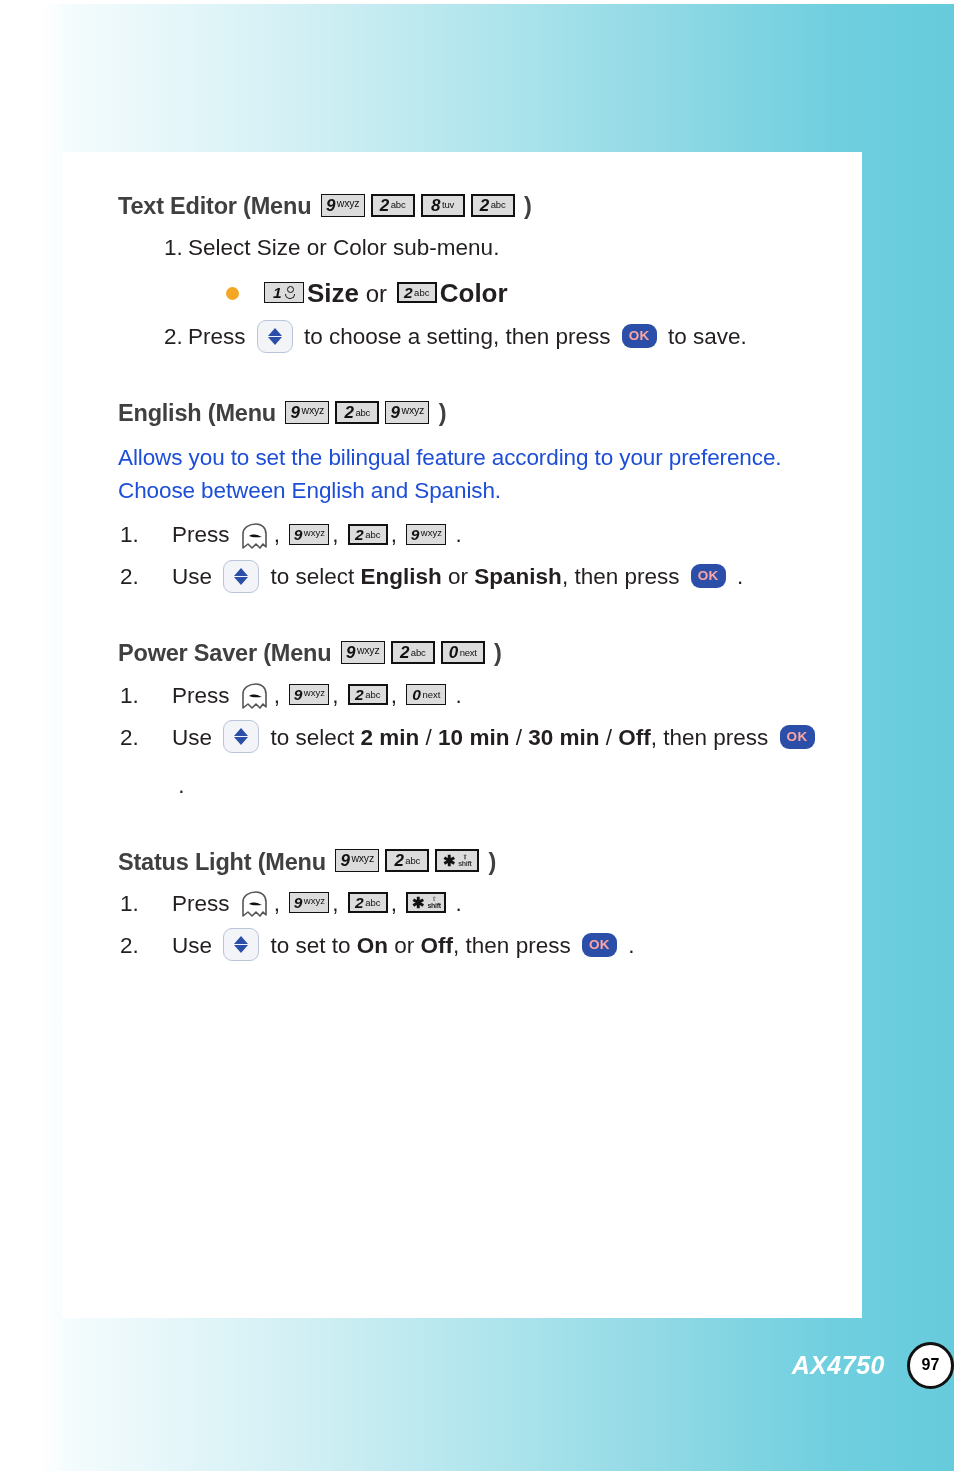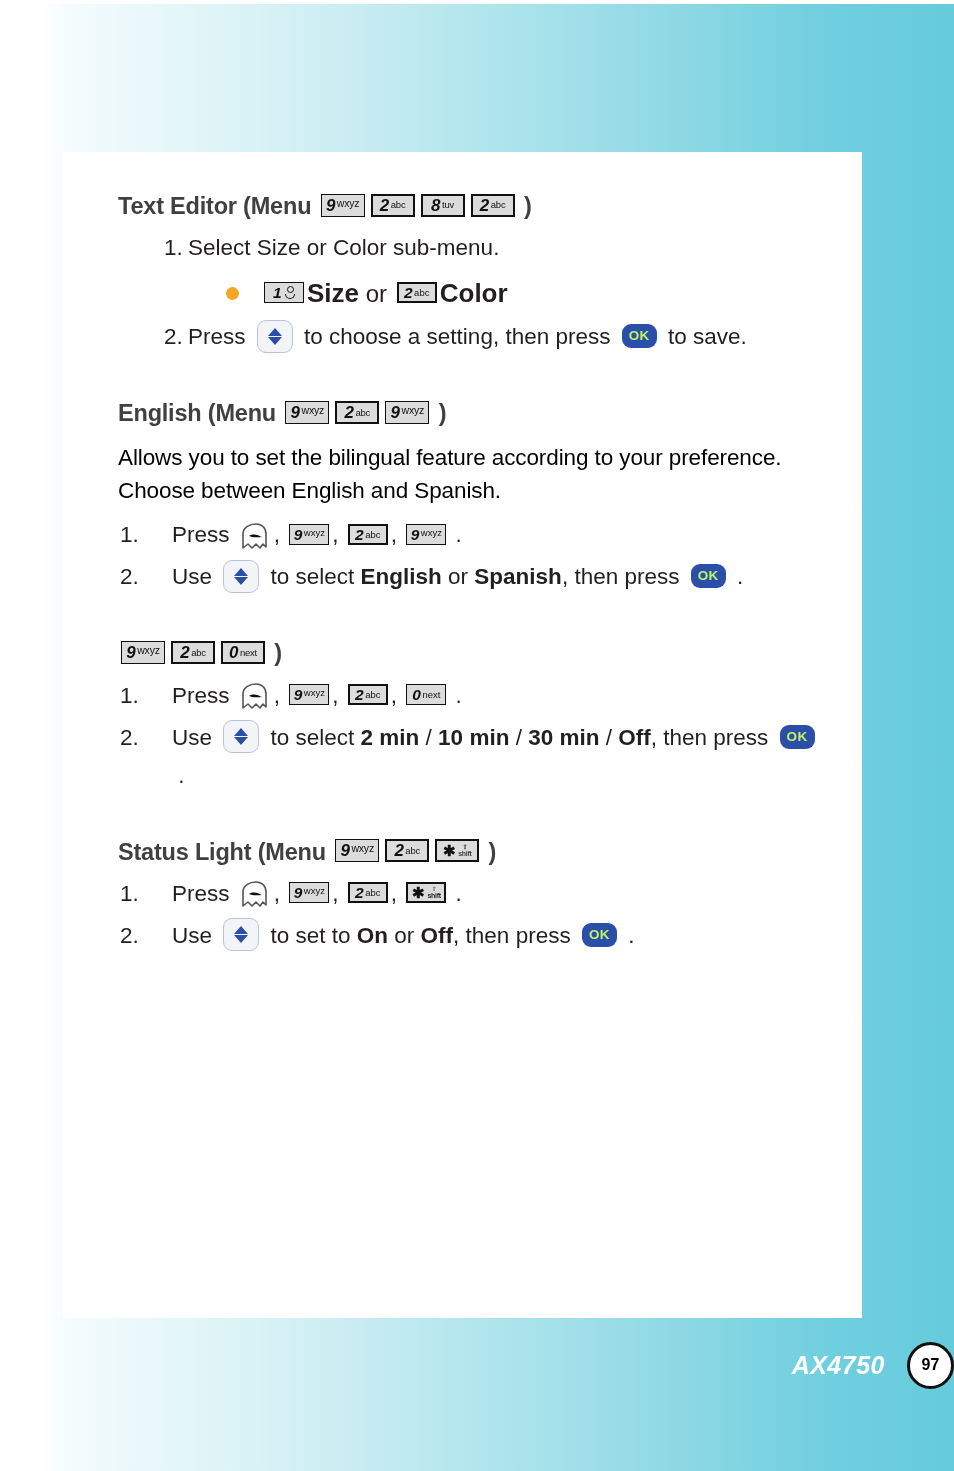--- a/index.html
+++ b/index.html
@@ -89,21 +89,21 @@
     align-items: center;
     flex-wrap: wrap;
     line-height: 1.2;
   }
   h2.heading .htext { white-space: pre; }
 
   p.para {
     font-size: 22.5px;
     line-height: 33px;
     margin: 14px 0 0 0;
-    color: #000000;
+    color: #1d4ed8;
     letter-spacing: -0.1px;
   }
 
   ol.steps {
     list-style: none;
     margin: 10px 0 0 0;
     padding: 0;
   }
   ol.steps > li {
     display: flex;
@@ -121,21 +121,21 @@
     box-sizing: border-box;
   }
   ol.steps > li .stext {
     flex: 1;
     display: block;
   }
   .line {
     display: flex;
     align-items: center;
     flex-wrap: wrap;
-    row-gap: 2px;
+    row-gap: 12px;
   }
   .t { white-space: pre; }
   .b { font-weight: bold; white-space: pre; }
 
   
   ol.steps.indent > li .num { width: 70px; flex: 0 0 70px; padding-left: 46px; }
 
   
   .bullet-row {
     display: flex;
@@ -274,21 +274,21 @@
   .navkey .chev.down { border-top: 8px solid #2b4fa8; }
 
   
   .okkey {
     display: inline-flex;
     align-items: center;
     justify-content: center;
     width: 35px; height: 24px;
     border-radius: 9px;
     background: #2b4fa8;
-    color: #bef264;
+    color: #fca5a5;
     font-weight: bold;
     font-size: 13.5px;
     letter-spacing: 0.3px;
     margin: 0 5px;
     vertical-align: middle;
     position: relative;
     top: -1px;
   }
 
   
@@ -484,20 +484,21 @@
             </span>
           </span>
         </li>
       </ol>
     </div>
 
     <div class="sec-gap-lg"></div>
 
     <div class="section">
       <h2 class="heading">
+        <span class="htext">Power Saver (Menu </span>
         <span class="keycap">
             <span class="kd">9</span>
             <span class="ks">wxyz</span>
           </span>
         <span class="keycap heavy">
             <span class="kd">2</span>
             <span class="ks low">abc</span>
           </span>
         <span class="keycap heavy">
             <span class="kd">0</span>

